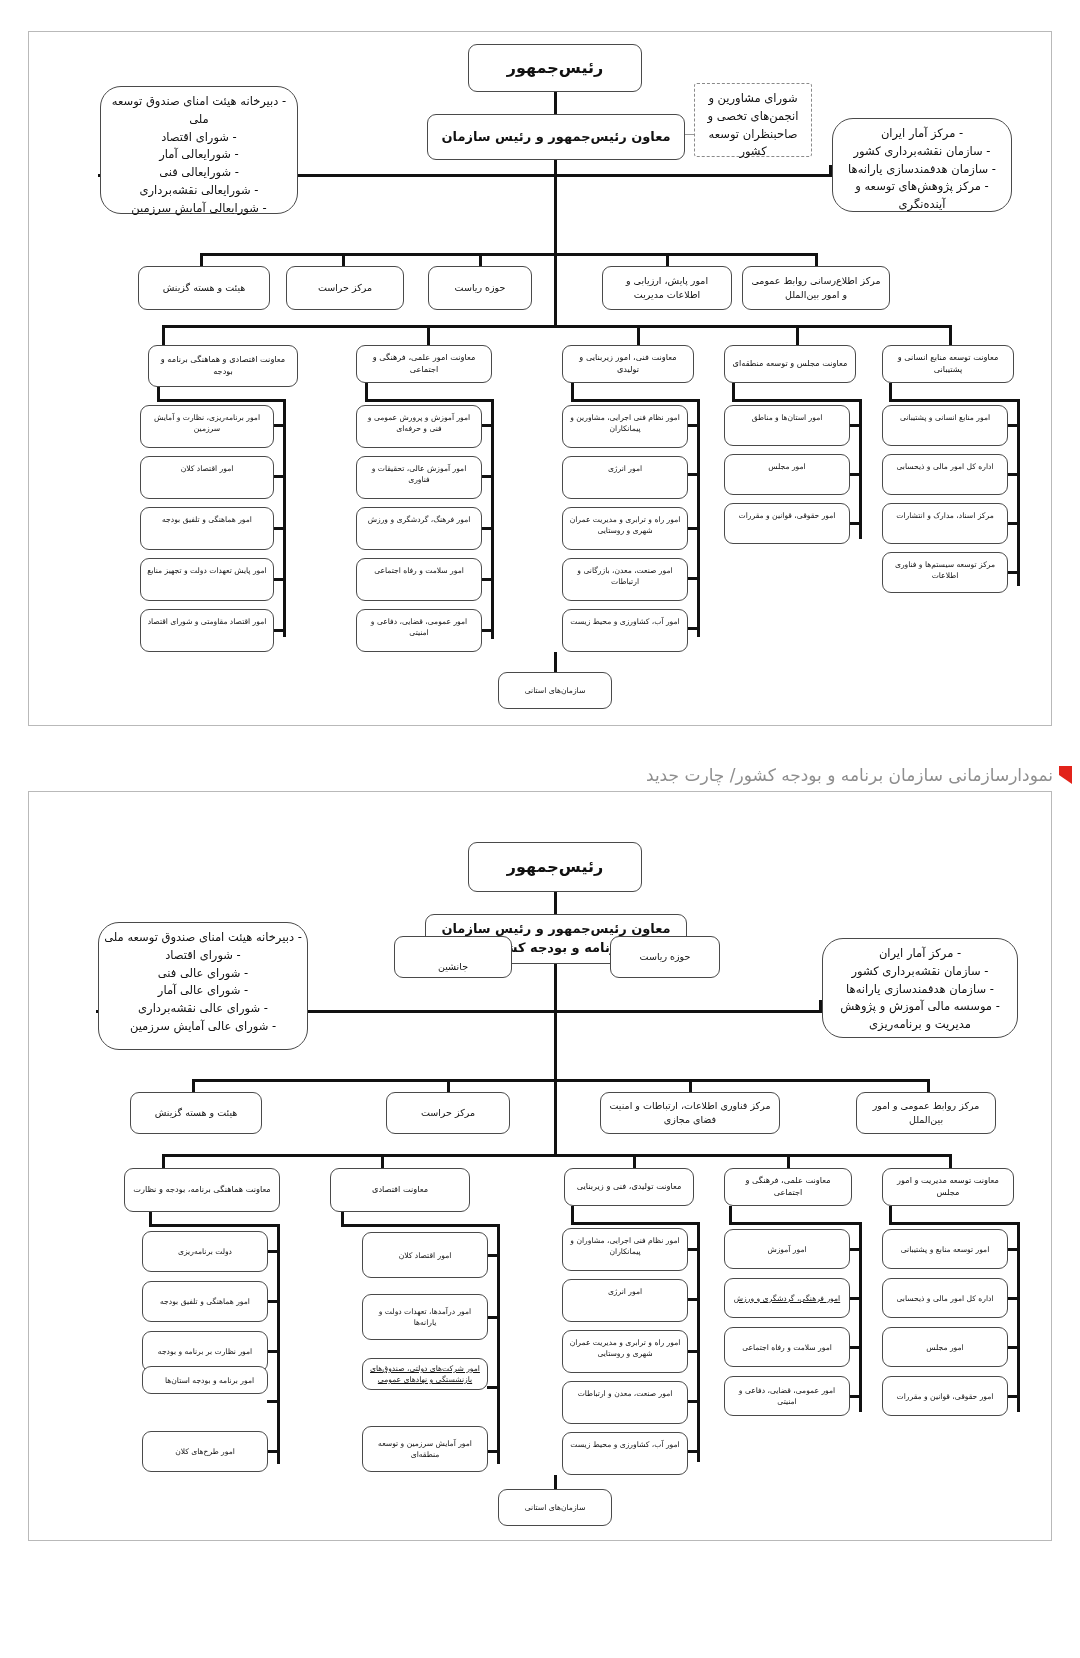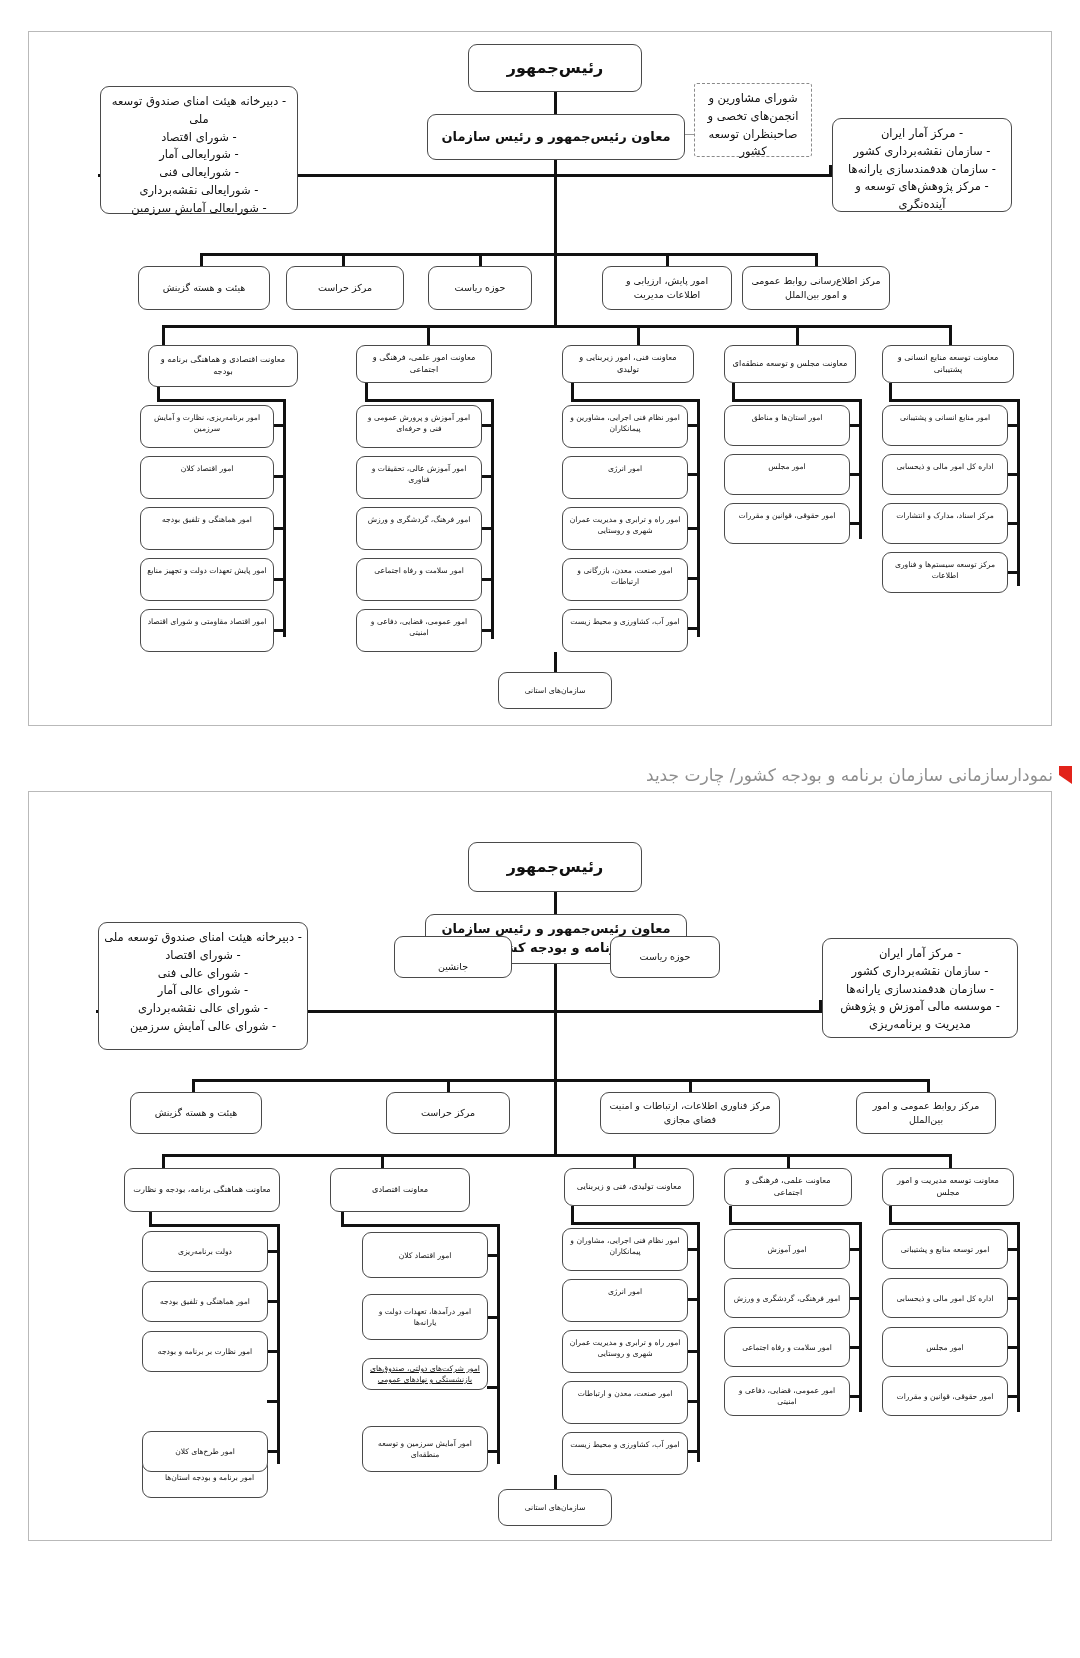--- a/index.html
+++ b/index.html
@@ -67,21 +67,21 @@
     color: #111;
     z-index: 3;
   }
   .node.top      { align-items: flex-start; padding-top: 6px; }
   .node.dashed   { border: 1px dashed #8a8a8a; border-radius: 3px; }
   .n-root  { font-size: 16px; font-weight: 700; }
   .n-head  { font-size: 13px; font-weight: 700; }
   .n-lvl3  { font-size: 9.5px; font-weight: 400; }
   .n-dept  { font-size: 8.2px; font-weight: 400; }
   .n-sub   { font-size: 7.6px; font-weight: 400; }
-  .n-note  { font-size: 11.5px; font-weight: 400; line-height: 1.55; }
+  .n-note  { font-size: 11.5px; font-weight: 400; line-height: 1.55; border-radius: 21px; }
 
   
   .ln {
     position: absolute;
     background: #111;
     z-index: 1;
   }
 </style>
 </head>
 <body>
@@ -410,21 +410,21 @@
   <div class="ln" style="right:348px; top:1206px; width:3px; height:18px;"></div>
   <div class="ln" style="right:218px; top:1222px; width:133px; height:3px;"></div>
   <div class="ln" style="right:218px; top:1222px; width:3px; height:190px;"></div>
   <div class="ln" style="right:218px; top:1248px; width:13px; height:3px;"></div>
   <div class="ln" style="right:218px; top:1297px; width:13px; height:3px;"></div>
   <div class="ln" style="right:218px; top:1346px; width:13px; height:3px;"></div>
   <div class="ln" style="right:218px; top:1395px; width:13px; height:3px;"></div>
   <div class="node n-sub" style="right:230px; top:1229px; width:126px; height:40px;">
     <span>امور آموزش</span>
   </div>
-  <div class="node n-sub" style="right:230px; top:1278px; width:126px; height:40px;">
+  <div class="node n-sub" style="right:230px; top:1278px; width:126px; height:40px;text-decoration:underline;">
     <span>امور فرهنگی، گردشگری و ورزش</span>
   </div>
   <div class="node n-sub" style="right:230px; top:1327px; width:126px; height:40px;">
     <span>امور سلامت و رفاه اجتماعی</span>
   </div>
   <div class="node n-sub" style="right:230px; top:1376px; width:126px; height:40px;">
     <span>امور عمومی، قضایی، دفاعی و امنیتی</span>
   </div>
 
   <div class="ln" style="right:506px; top:1206px; width:3px; height:18px;"></div>
@@ -481,21 +481,21 @@
   <div class="ln" style="right:800px; top:1450px; width:13px; height:3px;"></div>
   <div class="node n-sub" style="right:812px; top:1231px; width:126px; height:41px;">
     <span>دولت برنامه‌ریزی</span>
   </div>
   <div class="node n-sub" style="right:812px; top:1281px; width:126px; height:41px;">
     <span>امور هماهنگی و تلفیق بودجه</span>
   </div>
   <div class="node n-sub" style="right:812px; top:1331px; width:126px; height:41px;">
     <span>امور نظارت بر برنامه و بودجه</span>
   </div>
-  <div class="node n-sub" style="right:812px; top:1457px; width:126px; height:41px;padding-left:14px;">
+  <div class="node n-sub" style="right:812px; top:1366px; width:126px; height:28px;padding-left:14px;">
     <span>امور برنامه و بودجه استان‌ها</span>
   </div>
   <div class="node n-sub" style="right:812px; top:1431px; width:126px; height:41px;">
     <span>امور طرح‌های کلان</span>
   </div>
 
   <div class="ln" style="right:523px; top:1475px; width:3px; height:15px;"></div>
   <div class="node n-sub" style="right:468px; top:1489px; width:114px; height:37px;">
     <span>سازمان‌های استانی</span>
   </div>

